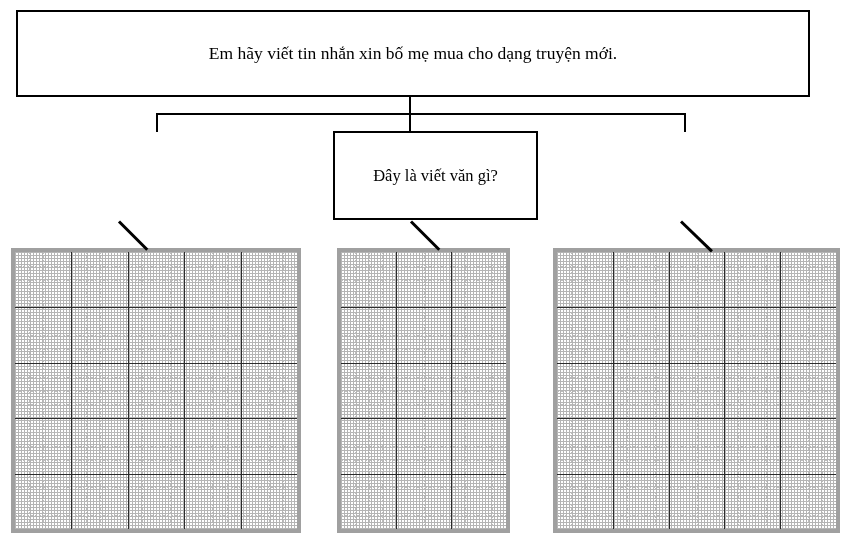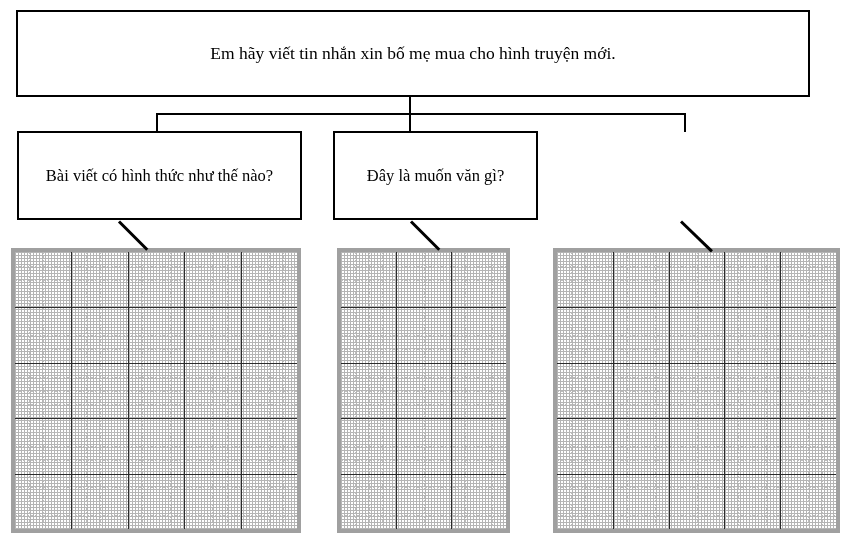--- a/index.html
+++ b/index.html
@@ -130,34 +130,31 @@
   #grid-1 { left: 11px;  top: 248px; width: 290px; height: 285px; }
   #grid-2 { left: 337px; top: 248px; width: 173px; height: 285px; }
   #grid-3 { left: 553px; top: 248px; width: 287px; height: 285px; }
 </style>
 </head>
 <body>
 
 <div id="canvas">
 
   <div class="qbox" id="prompt-box">
-    <span class="txt">Em hãy viết tin nhắn xin bố mẹ mua cho hình truyện mới.</span>
+    <span class="txt">Em hãy viết tin nhắn xin bố mẹ mua cho dạng truyện mới.</span>
   </div>
 
   <div class="conn v-line" id="conn-trunk"></div>
   <div class="conn h-line" id="conn-bus"></div>
   <div class="conn v-line" id="conn-drop-left"></div>
   <div class="conn v-line" id="conn-drop-mid"></div>
   <div class="conn v-line" id="conn-drop-right"></div>
 
-  <div class="qbox" id="q1-box">
-    <span class="txt">Bài viết có hình thức như thế nào?</span>
-  </div>
   <div class="qbox" id="q2-box">
-    <span class="txt">Đây là muốn văn gì?</span>
+    <span class="txt">Đây là viết văn gì?</span>
   </div>
 
   <div class="leader" id="leader-1"></div>
   <div class="leader" id="leader-2"></div>
   <div class="leader" id="leader-3"></div>
 
   <div class="grid" id="grid-1" style="border-color: rgb(160, 160, 160);">
     <div class="grid-inner">
         <div class="sub-v" style="left: 14.1px; background-image: repeating-linear-gradient(rgb(188, 188, 188) 0px, rgb(188, 188, 188) 2px, rgba(255, 255, 255, 0) 2px, rgba(255, 255, 255, 0) 4px);"></div>
         <div class="sub-v" style="left: 28.2px; background-image: repeating-linear-gradient(rgb(188, 188, 188) 0px, rgb(188, 188, 188) 2px, rgba(255, 255, 255, 0) 2px, rgba(255, 255, 255, 0) 4px);"></div>

